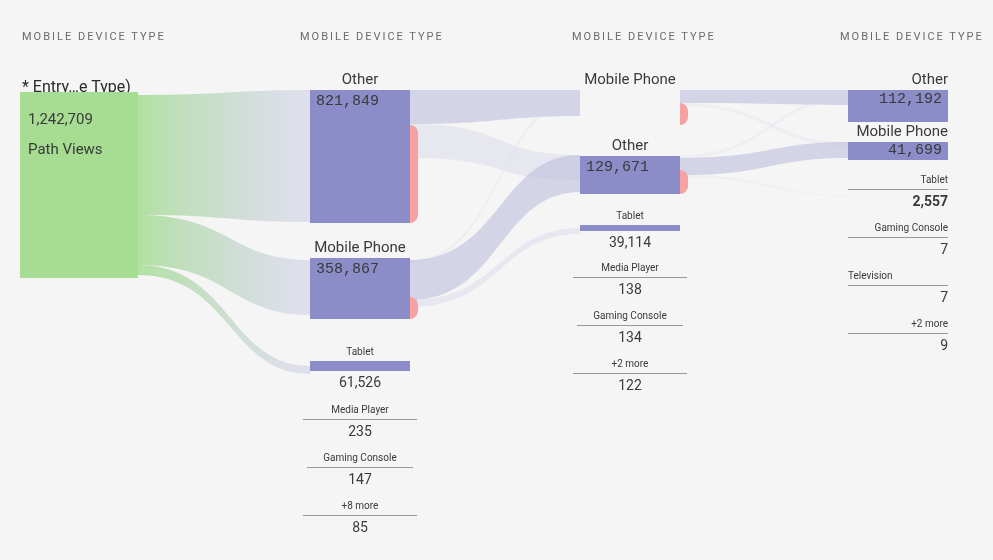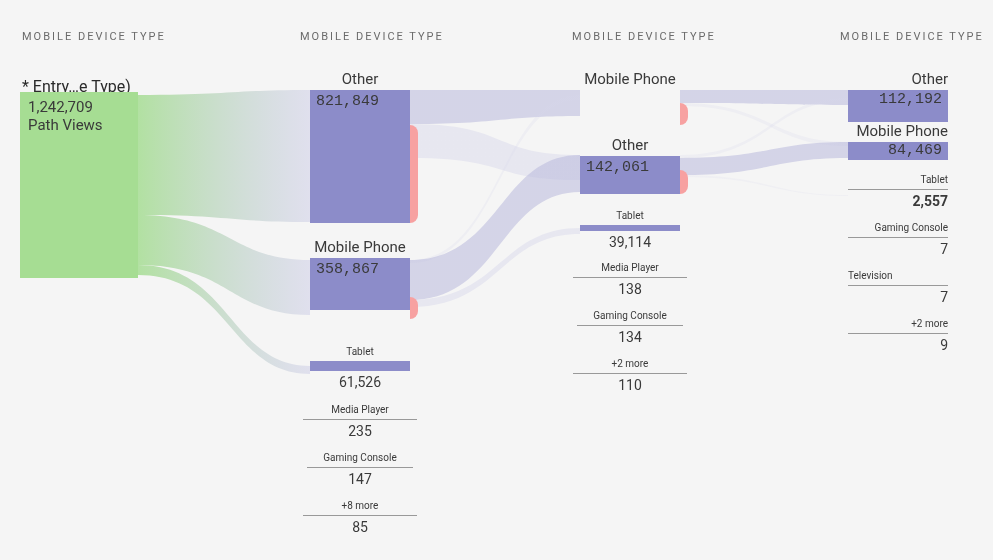--- a/index.html
+++ b/index.html
@@ -54,20 +54,21 @@
     font-family: Liberation Mono, monospace;
   }
   .entry-bar {
     background: #a6dd93;
     position: absolute;
   }
   .entry-bar .etop {
     font-size: 15px;
     color: #3a3a3a;
     padding: 6px 8px 0 8px;
+    margin-top: 12px;
   }
   .entry-title {
     position: absolute;
     font-size: 16px;
     color: #2a2a2a;
   }
   .thin-row {
     position: absolute;
   }
   .thin-row .label {
@@ -159,21 +160,21 @@
   <div class="node" style="left:310px; top:70px; width:100px;">
     <div class="node-label">Other</div>
     <div class="node-bar" style="height:133px;">
       <span class="in-text">821,849</span>
     </div>
   </div>
   <div class="dropoff" style="left:410px; top:125px; width:8px; height:98px;"></div>
 
   <div class="node" style="left:310px; top:238px; width:100px;">
     <div class="node-label">Mobile Phone</div>
-    <div class="node-bar" style="height:52px;">
+    <div class="node-bar" style="height:61px;">
       <span class="in-text">358,867</span>
     </div>
   </div>
   <div class="dropoff" style="left:410px; top:297px; width:8px; height:22px;"></div>
 
   <div class="thin-row" style="left:303px; top:346px; width:114px;">
     <div class="label">Tablet</div>
     <div class="bar" style="width:100px; margin-left:7px; height:10px;"></div>
     <div class="val">61,526</div>
   </div>
@@ -197,21 +198,21 @@
   </div>
 
   <div class="node" style="left:580px; top:70px; width:100px;">
     <div class="node-label">Mobile Phone</div>
   </div>
   <div class="dropoff" style="left:680px; top:103px; width:8px; height:22px;"></div>
 
   <div class="node" style="left:580px; top:136px; width:100px;">
     <div class="node-label">Other</div>
     <div class="node-bar" style="height:38px;">
-      <span class="in-text">142,061</span>
+      <span class="in-text">129,671</span>
     </div>
   </div>
   <div class="dropoff" style="left:680px; top:170px; width:8px; height:24px;"></div>
 
   <div class="thin-row" style="left:573px; top:210px; width:114px;">
     <div class="label">Tablet</div>
     <div class="bar" style="width:100px; margin-left:7px; height:6px;"></div>
     <div class="val">39,114</div>
   </div>
 
@@ -223,34 +224,34 @@
 
   <div class="thin-row" style="left:567px; top:310px; width:126px;">
     <div class="label">Gaming Console</div>
     <div class="sep" style="margin-left:10px; margin-right:10px;"></div>
     <div class="val">134</div>
   </div>
 
   <div class="thin-row" style="left:573px; top:358px; width:114px;">
     <div class="label">+2 more</div>
     <div class="sep"></div>
-    <div class="val">110</div>
+    <div class="val">122</div>
   </div>
 
   <div class="node" style="left:848px; top:70px; width:100px;">
     <div class="node-label" style="text-align:right;">Other</div>
     <div class="node-bar" style="height:32px;">
       <span class="in-text" style="left:auto; right:6px; top:1px;">112,192</span>
     </div>
   </div>
 
   <div class="node" style="left:848px; top:122px; width:100px;">
     <div class="node-label" style="text-align:right;">Mobile Phone</div>
     <div class="node-bar" style="height:18px;">
-      <span class="in-text" style="left:auto; right:6px; top:0;">84,469</span>
+      <span class="in-text" style="left:auto; right:6px; top:0;">41,699</span>
     </div>
   </div>
 
   <div class="thin-row" style="left:848px; top:174px; width:114px;">
     <div class="label" style="text-align:right; padding-right:14px;">Tablet</div>
     <div class="sep" style="margin-right:14px;"></div>
     <div class="val" style="text-align:right; padding-right:14px;font-weight:bold;">2,557</div>
   </div>
 
   <div class="thin-row" style="left:836px; top:222px; width:126px;">

